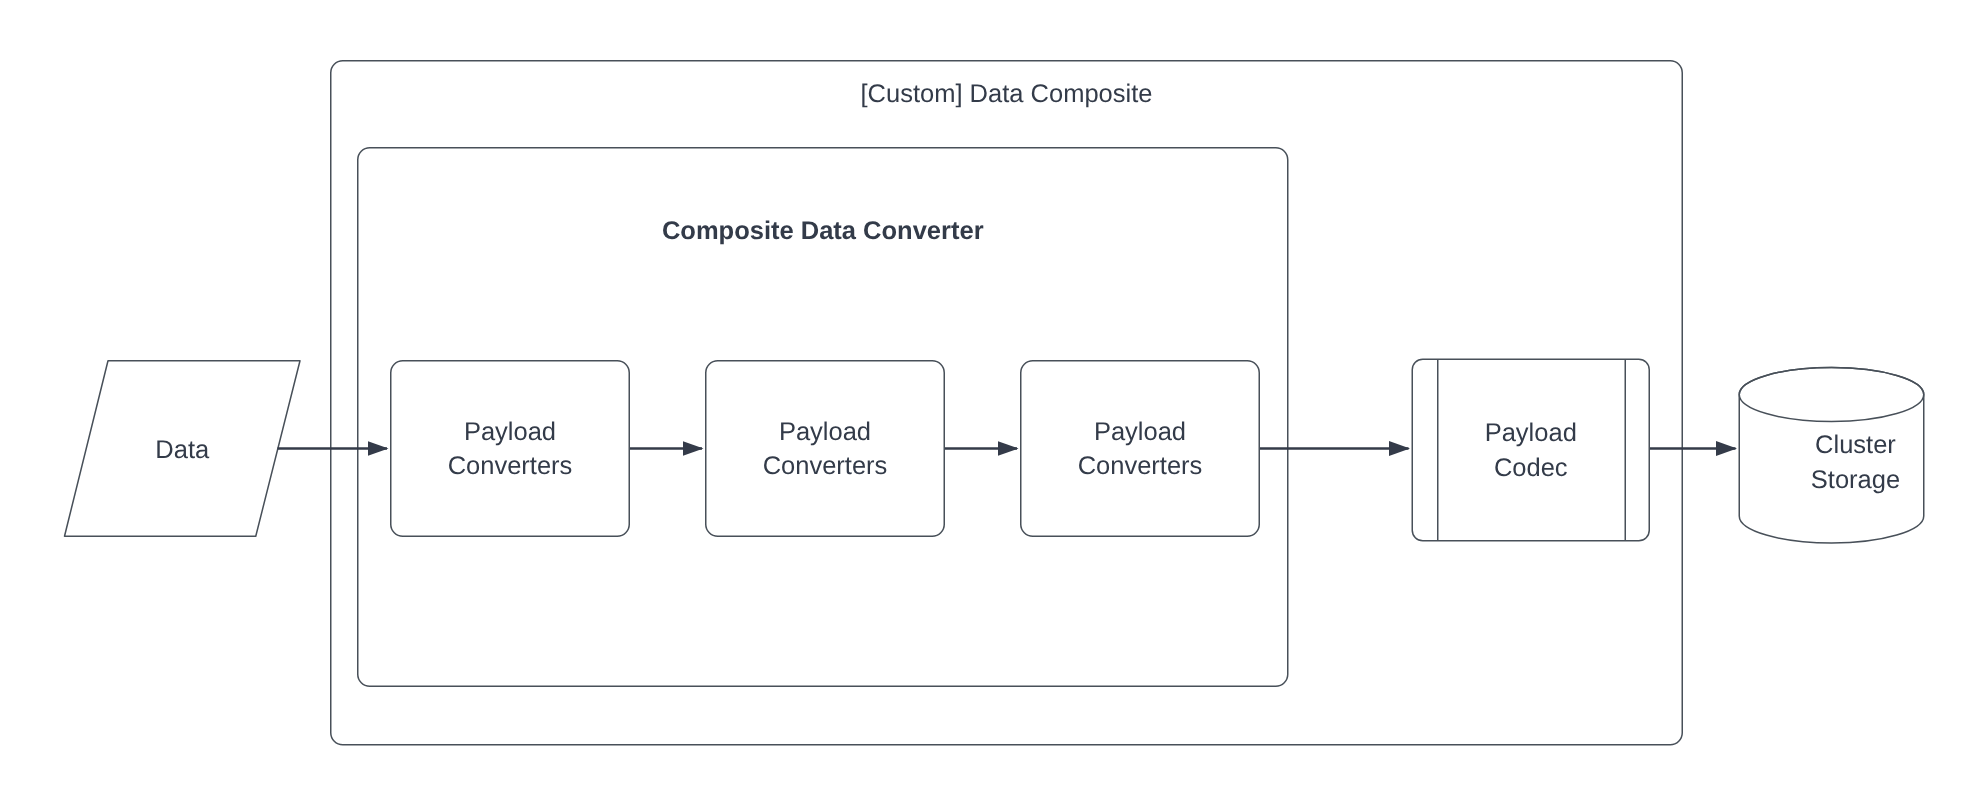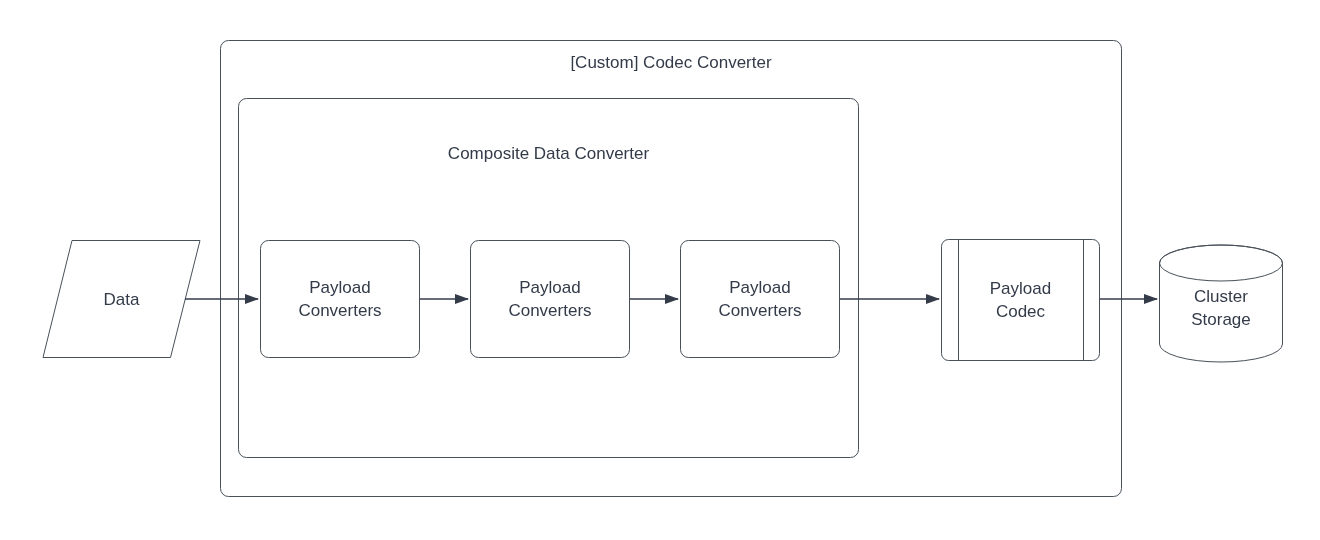--- a/index.html
+++ b/index.html
@@ -70,28 +70,28 @@
     <path d="M 1159.5 263 A 61.5 18 0 0 1 1282.5 263 L 1282.5 344 A 61.5 18 0 0 1 1159.5 344 Z" fill="none" stroke="#485059" stroke-width="1"></path>
     <ellipse cx="1221" cy="263" rx="61.5" ry="18" fill="none" stroke="#485059" stroke-width="1"></ellipse>
 
     <line x1="185" y1="299" x2="258" y2="299" stroke="#343b49" stroke-width="1.6" marker-end="url(#arrowhead)"></line>
     <line x1="420" y1="299" x2="468" y2="299" stroke="#343b49" stroke-width="1.6" marker-end="url(#arrowhead)"></line>
     <line x1="630" y1="299" x2="678" y2="299" stroke="#343b49" stroke-width="1.6" marker-end="url(#arrowhead)"></line>
     <line x1="840" y1="299" x2="939" y2="299" stroke="#343b49" stroke-width="1.6" marker-end="url(#arrowhead)"></line>
     <line x1="1100" y1="299" x2="1157" y2="299" stroke="#343b49" stroke-width="1.6" marker-end="url(#arrowhead)"></line>
   </svg>
 
-  <div class="container-title" style="left:220px; top:51px; width:902px;">[Custom] Codec Converter</div>
-  <div class="container-title" style="left:238px; top:142px; width:621px;">Composite Data Converter</div>
+  <div class="container-title" style="left:220px; top:51px; width:902px;">[Custom] Data Composite</div>
+  <div class="container-title" style="left:238px; top:142px; width:621px;font-weight:bold;">Composite Data Converter</div>
 
   <div class="label" style="left:43px; top:240px; width:157px; height:118px;">Data</div>
   <div class="label" style="left:260px; top:240px; width:160px; height:118px;">Payload
 Converters</div>
   <div class="label" style="left:470px; top:240px; width:160px; height:118px;">Payload
 Converters</div>
   <div class="label" style="left:680px; top:240px; width:160px; height:118px;">Payload
 Converters</div>
   <div class="label" style="left:941px; top:239px; width:159px; height:122px;">Payload
 Codec</div>
-  <div class="label" style="left:1159px; top:252px; width:124px; height:111px;">Cluster
+  <div class="label" style="left:1159px; top:252px; width:124px; height:111px;padding-left:16px;">Cluster
 Storage</div>
 
 </div>
 
 </body></html>

